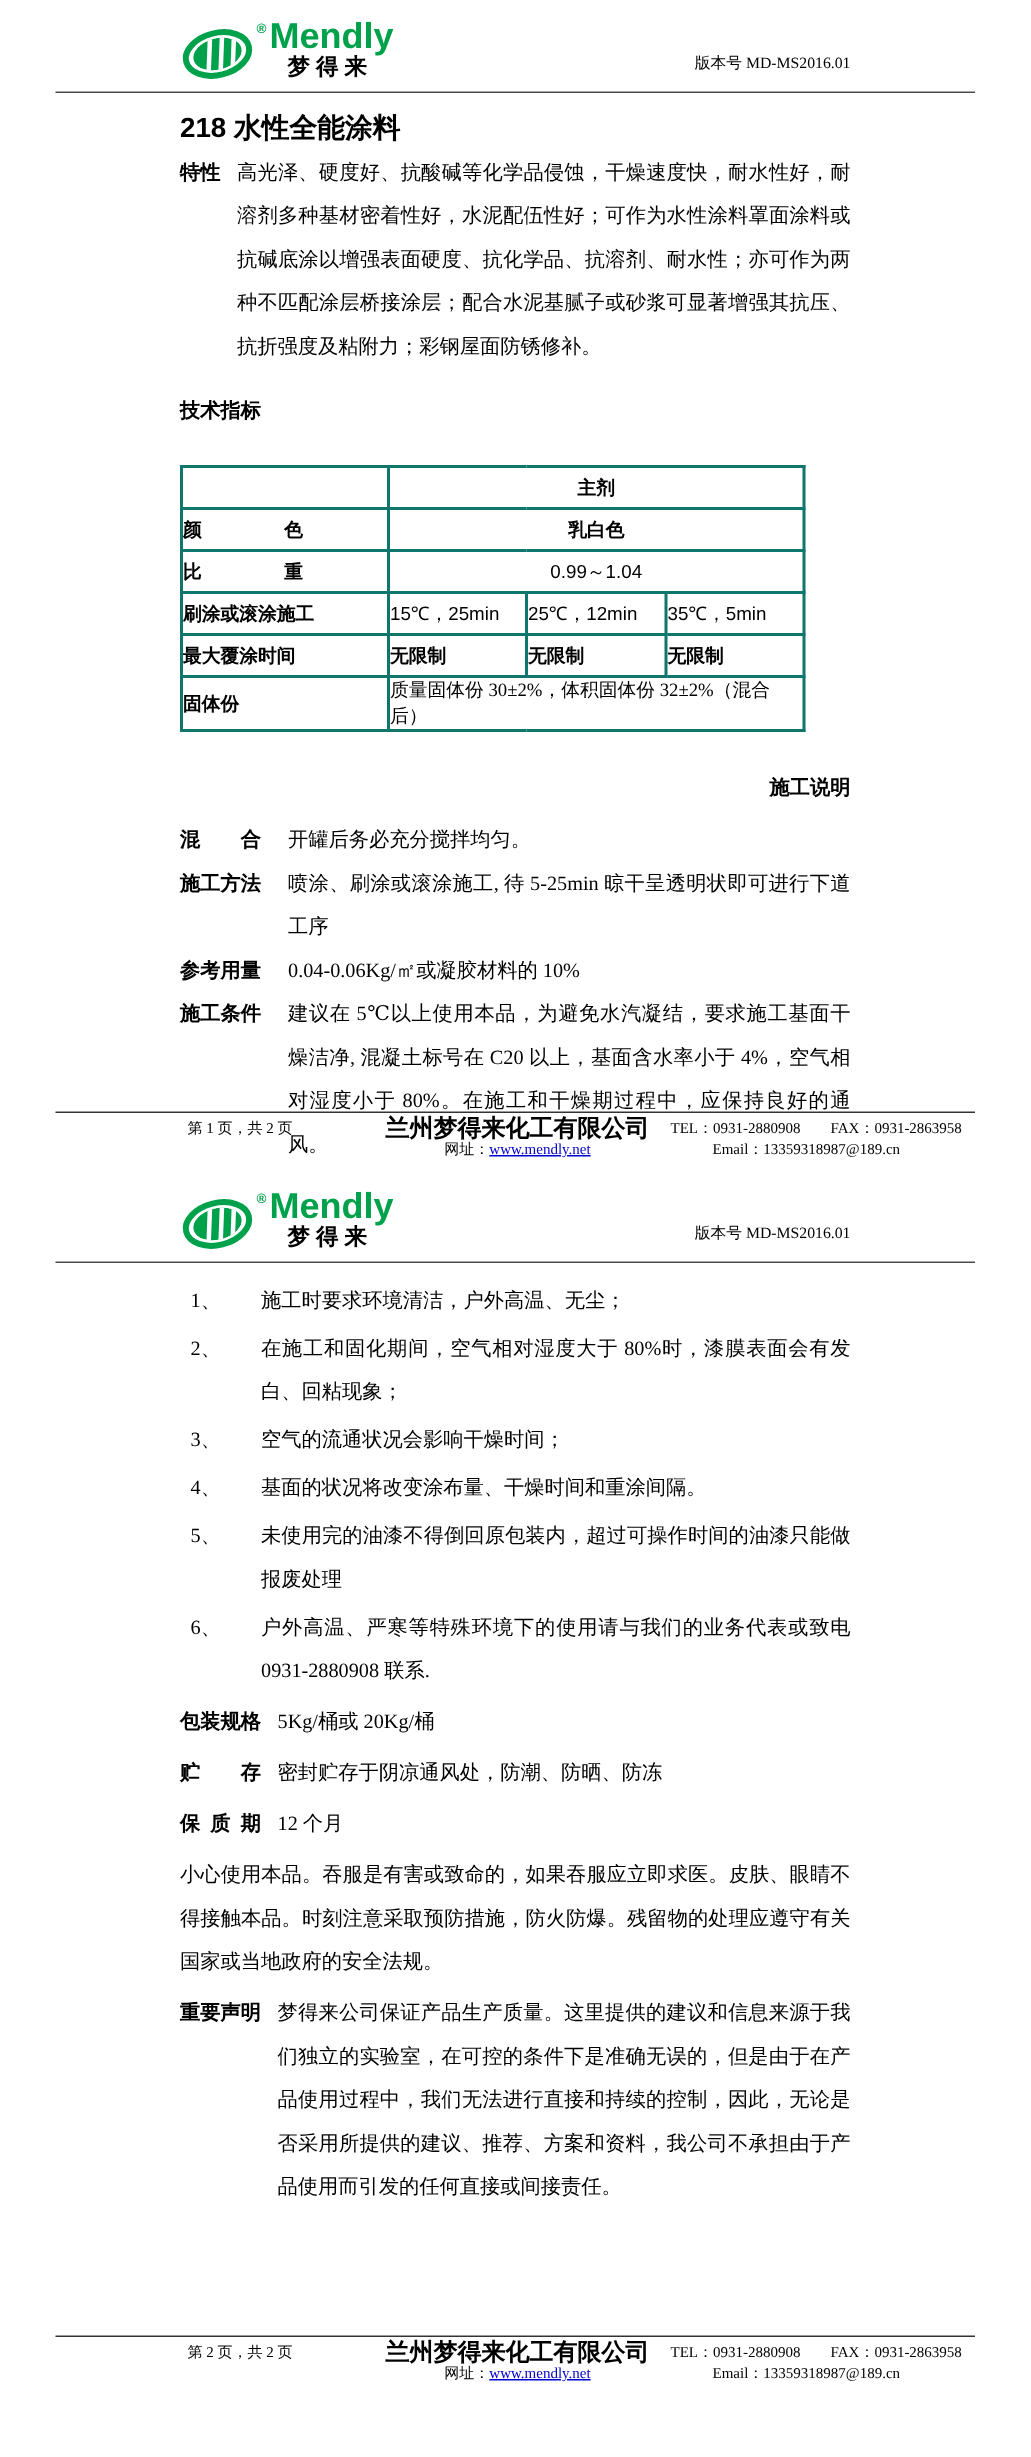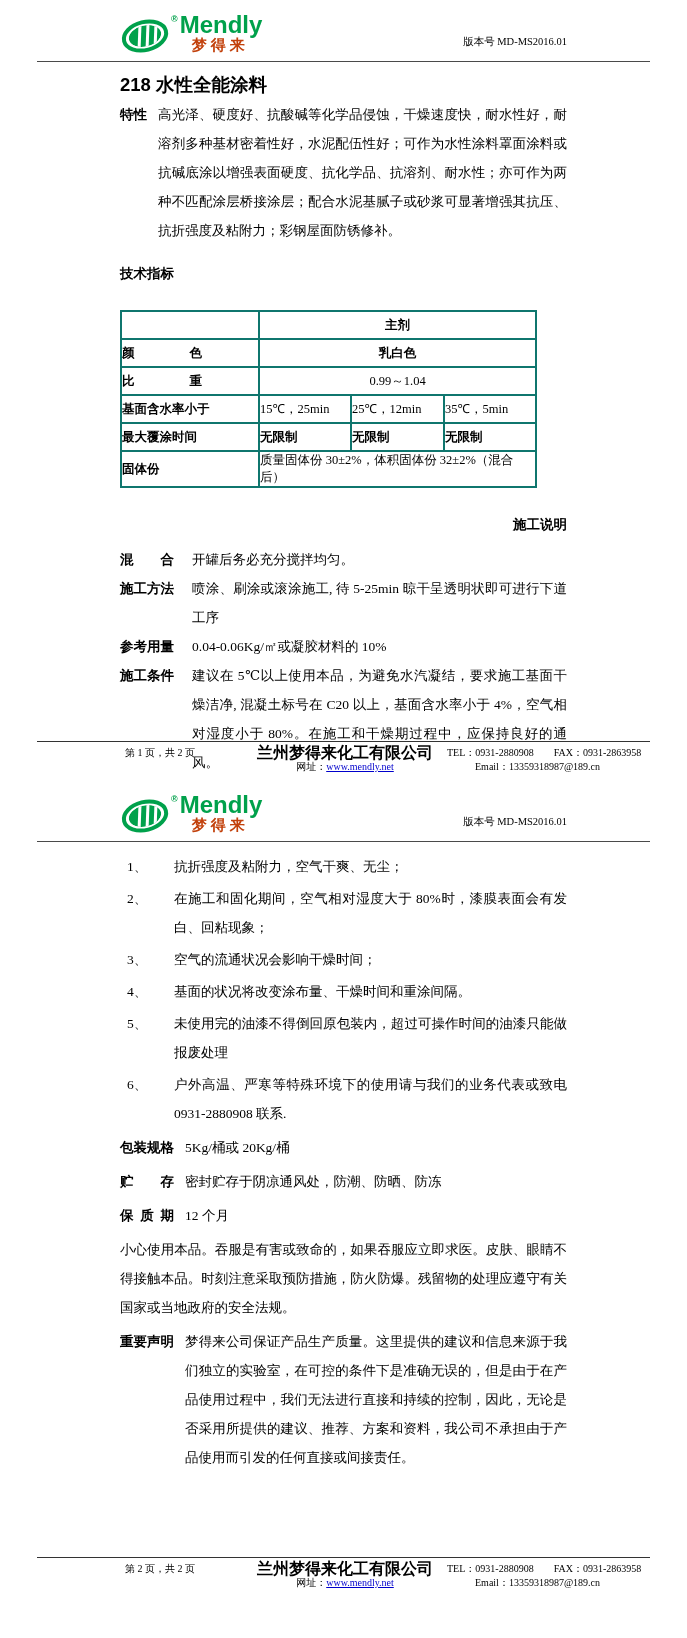--- a/index.html
+++ b/index.html
@@ -14,21 +14,21 @@
   
   .hdr { display:flex; justify-content:space-between; align-items:flex-end;
          padding:14px 120px 6px 120px; }
   .logo { display:flex; align-items:flex-start; }
   .logo .mark { margin-top:4px; }
   .logo .reg { color:#00A14B; font-size:9px; font-weight:bold; margin:0 2px 0 1px;
                font-family:"Liberation Sans","DejaVu Sans",sans-serif; }
   .logo .words { display:flex; flex-direction:column; }
   .logo .en { color:#00A14B; font-weight:bold; font-size:24px; line-height:22px;
               letter-spacing:0px; font-family:"Liberation Sans","DejaVu Sans",sans-serif; }
-  .logo .cjk { color:#c2410c; font-weight:bold; font-size:15px; line-height:17px;
+  .logo .cjk { color:#000000; font-weight:bold; font-size:15px; line-height:17px;
                letter-spacing:4px; margin-left:12px;
                font-family:"Liberation Sans","DejaVu Sans",sans-serif; }
   .version { font-size:10.5px; margin-bottom:6px; white-space:nowrap; }
   .hrule { border-top:1px solid #4a4a4a; margin:0 37px; height:0; }
 
   
   .content { padding:0 120px; }
   .doc-title { font-size:18.5px; font-weight:bold; margin:10px 0 2px 0; line-height:26px;
                font-family:"Liberation Sans","DejaVu Sans",sans-serif; }
   .para { display:flex; font-size:13.5px; line-height:29px; text-align:justify; }
@@ -46,21 +46,21 @@
 
   
   table.tech { border-collapse:collapse; table-layout:fixed; width:415px; margin:22px 0 0 0; }
   table.tech td { border:2px solid #0f766e; height:26px; font-size:12.5px; padding:0; }
   td.tlab { padding-left:8px; font-weight:bold;
             font-family:"Liberation Sans","DejaVu Sans",sans-serif; }
   td.tlab .tspread { display:inline-block; width:80px; text-align:justify; text-align-last:justify; }
   td.tval { text-align:center; }
   td.tval-l { text-align:left; padding-left:11px; }
   td.tpad { text-align:left; padding-left:22px; }
-  .mono { font-family:Liberation Serif, serif; font-size:11.5px;margin-top:40px; }
+  .mono { font-family:Liberation Sans, sans-serif; font-size:11.5px;margin-top:40px; }
   .cjkb { font-weight:bold; font-family:"Liberation Sans","DejaVu Sans",sans-serif; }
 
   
   .note { display:flex; font-size:13.5px; line-height:29px; text-align:justify; margin-bottom:3px; }
   .note .num { flex:0 0 47px; padding-left:7px; }
   .note .txt { flex:1 1 auto; }
   .p-info { margin-top:5px; }
 
   
   .pagefoot { position:absolute; left:0; right:0; }
@@ -131,21 +131,21 @@
       </tr>
       <tr>
         <td class="tlab"><span class="tspread">颜 色</span></td>
         <td class="tval cjkb" colspan="3">乳白色</td>
       </tr>
       <tr>
         <td class="tlab"><span class="tspread">比 重</span></td>
         <td class="tval mono" colspan="3">0.99～1.04</td>
       </tr>
       <tr>
-        <td class="tlab">基面含水率小于</td>
+        <td class="tlab">刷涂或滚涂施工</td>
         <td class="tval-l mono">15℃，25min</td>
         <td class="tval-l mono">25℃，12min</td>
         <td class="tval-l mono">35℃，5min</td>
       </tr>
       <tr>
         <td class="tlab">最大覆涂时间</td>
         <td class="tval-l cjkb">无限制</td>
         <td class="tval-l cjkb">无限制</td>
         <td class="tval-l cjkb">无限制</td>
       </tr>
@@ -219,21 +219,21 @@
         <span class="cjk">梦得来</span>
       </span>
     </div>
     <span class="version">版本号 MD-MS2016.01</span>
   </div>
   <div class="hrule"></div>
 
   <div class="content mt10">
     <div class="note">
       <span class="num">1、</span>
-      <span class="txt">抗折强度及粘附力，空气干爽、无尘；</span>
+      <span class="txt">施工时要求环境清洁，户外高温、无尘；</span>
     </div>
     <div class="note">
       <span class="num">2、</span>
       <span class="txt">在施工和固化期间，空气相对湿度大于 80%时，漆膜表面会有发白、回粘现象；</span>
     </div>
     <div class="note">
       <span class="num">3、</span>
       <span class="txt">空气的流通状况会影响干燥时间；</span>
     </div>
     <div class="note">

